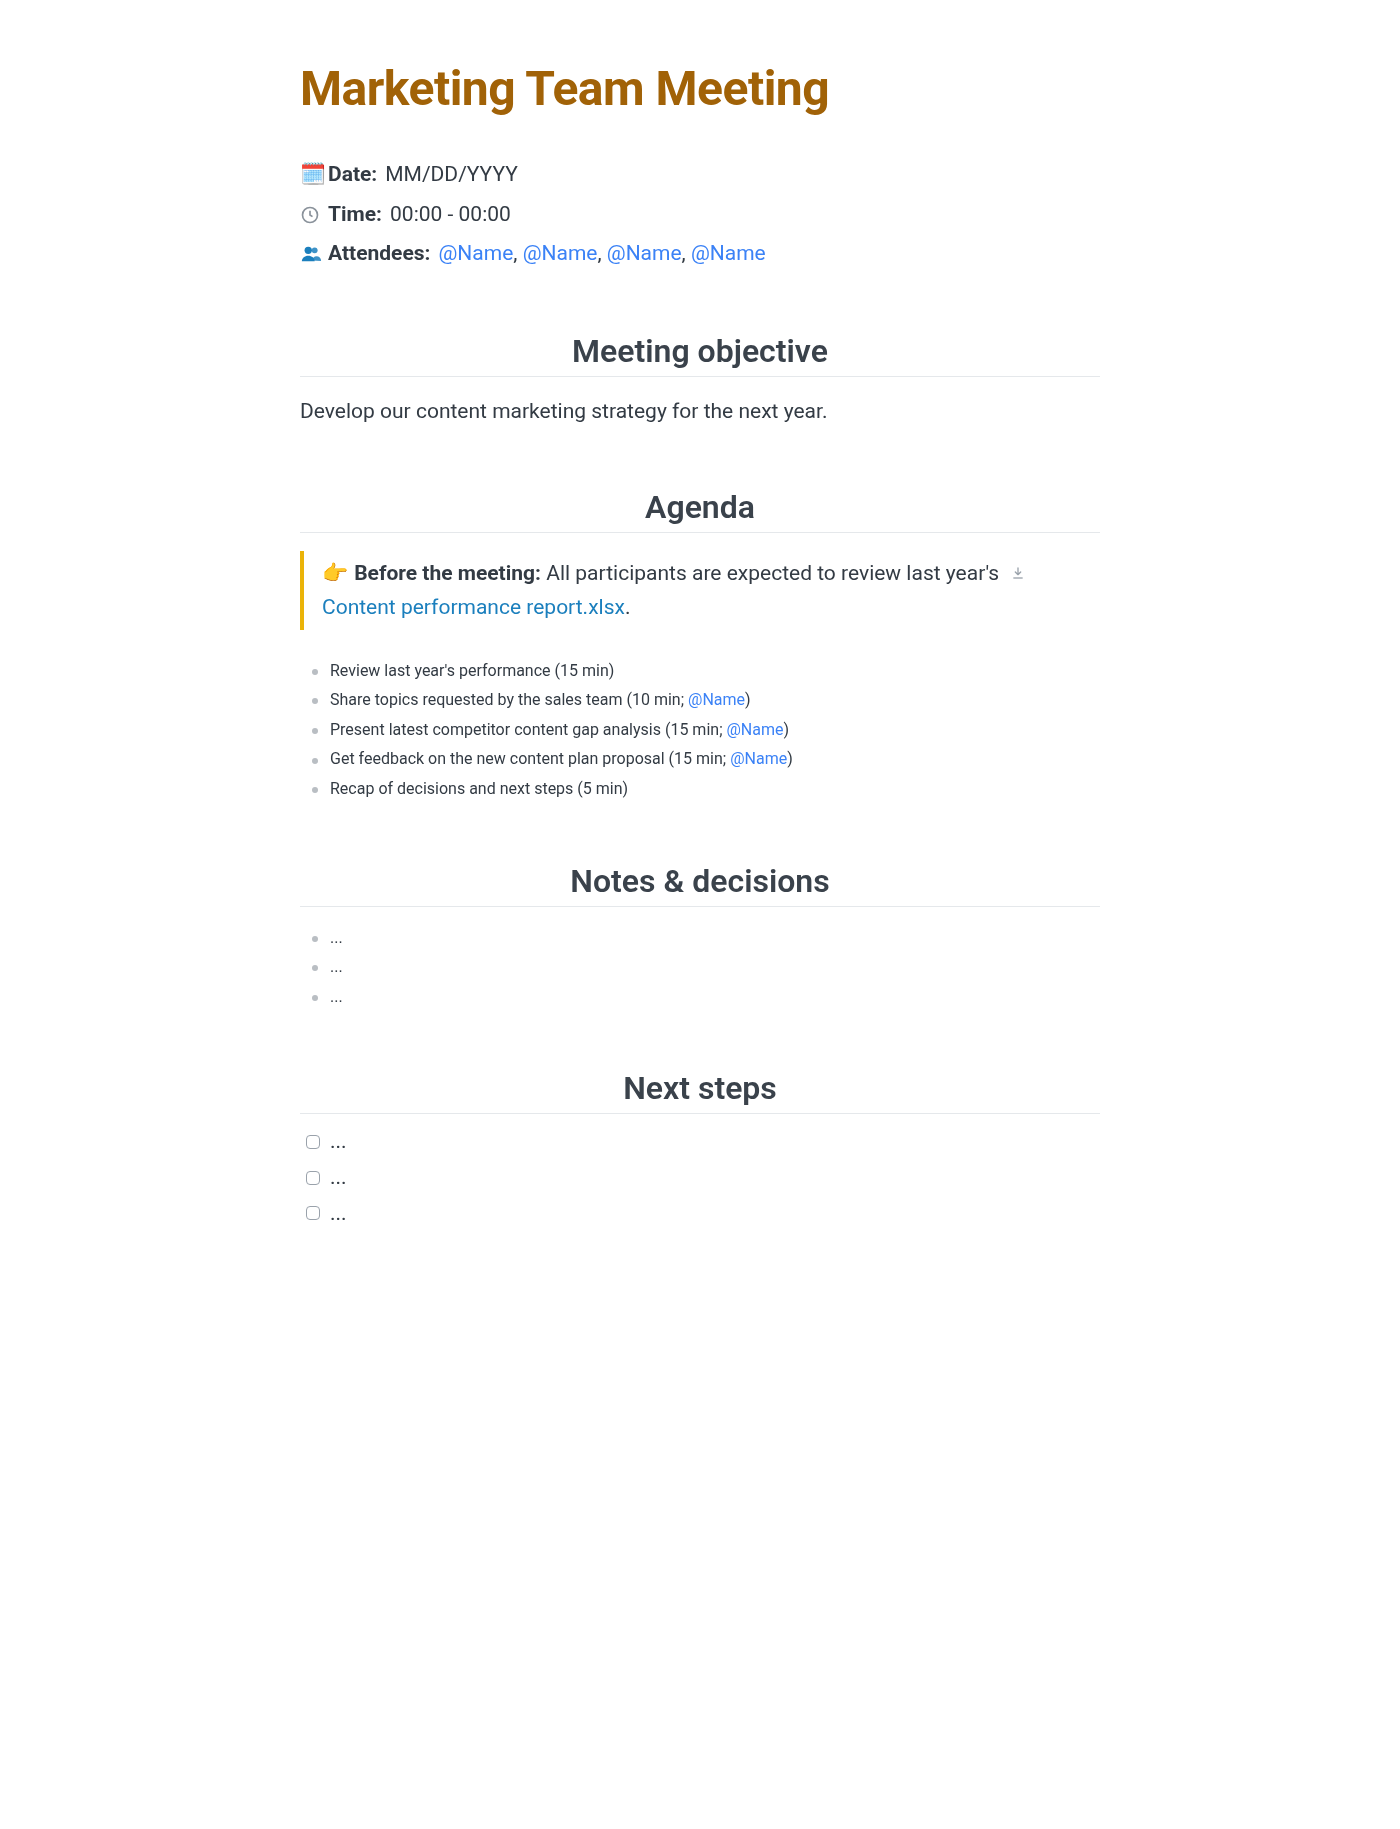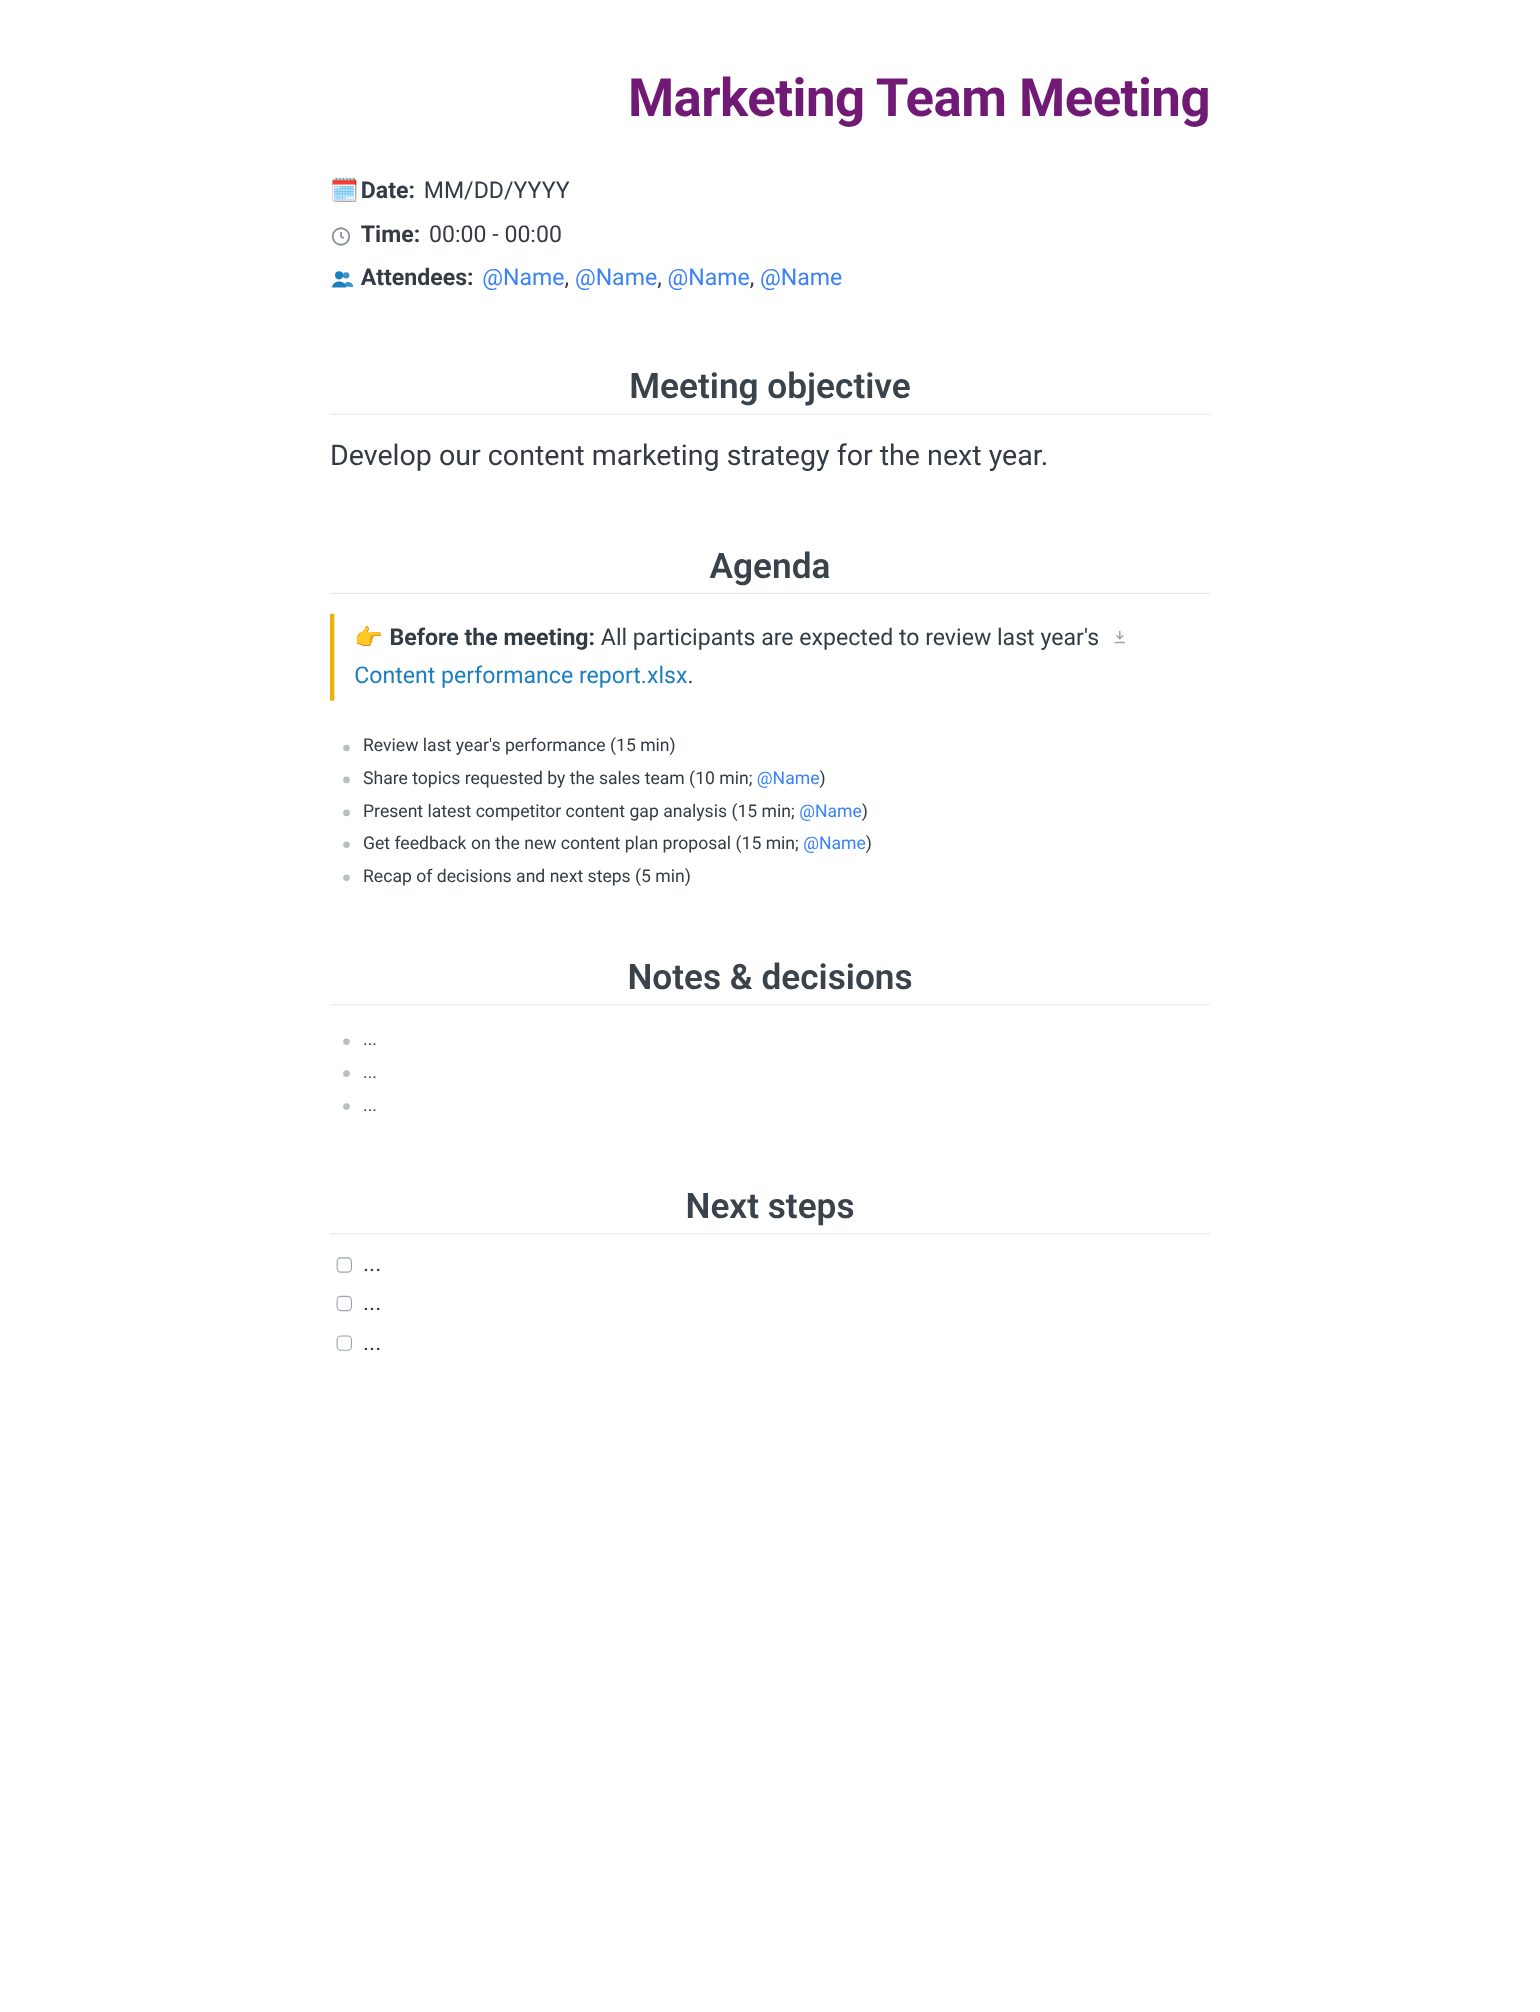--- a/index.html
+++ b/index.html
@@ -11,24 +11,23 @@
     color: #333b44;
   }
   .page {
     max-width: 940px;
     margin: 0 auto;
     padding: 60px 70px 100px 70px;
   }
   h1.title {
     font-size: 48px;
     font-weight: 700;
-    color: #701a75;
+    color: #a16207;
     margin: 0 0 40px 0;
     letter-spacing: -0.5px;
-    text-align: right;
   }
   .meta-block {
     font-size: 21px;
     line-height: 1.7;
     color: #333b44;
     margin-bottom: 60px;
   }
   .meta-line {
     margin-bottom: 4px;
     display: flex;
@@ -52,21 +51,21 @@
   h2.section {
     font-size: 32px;
     font-weight: 600;
     color: #3a424b;
     margin: 0 0 6px 0;
     padding-bottom: 6px;
     border-bottom: 1px solid #e5e8eb;
     text-align: center;
   }
   .section-body {
-    font-size: 26px;
+    font-size: 21px;
     line-height: 1.55;
     color: #333b44;
     margin: 18px 0 60px 0;
   }
   .callout {
     border-left: 4px solid #eab308;
     padding: 6px 0 6px 18px;
     margin: 18px 0 28px 0;
     font-size: 21px;
     line-height: 1.55;

